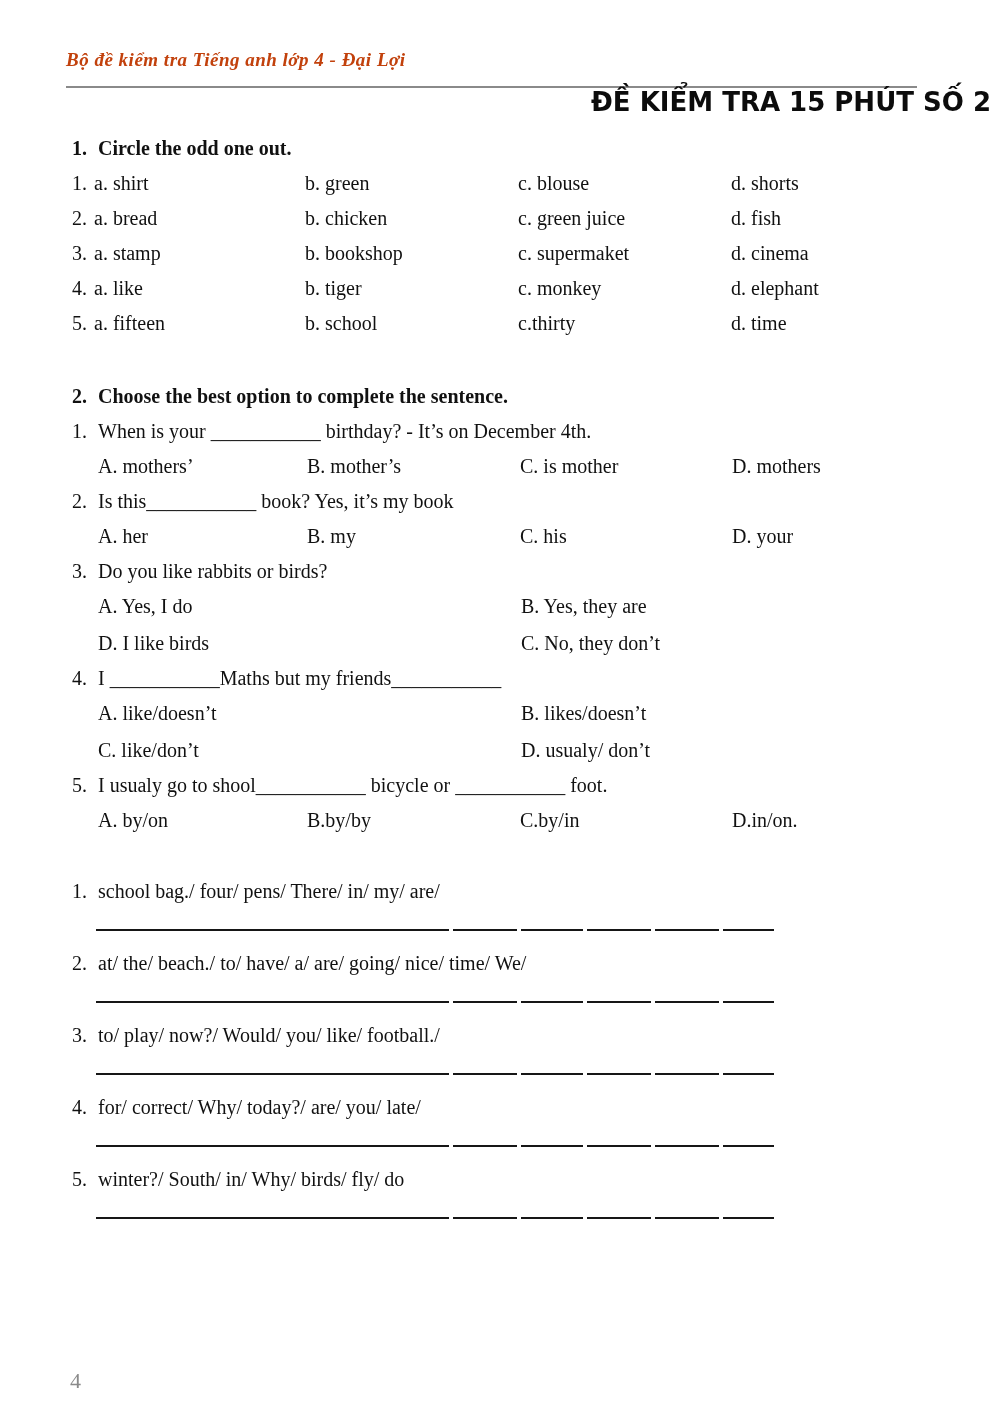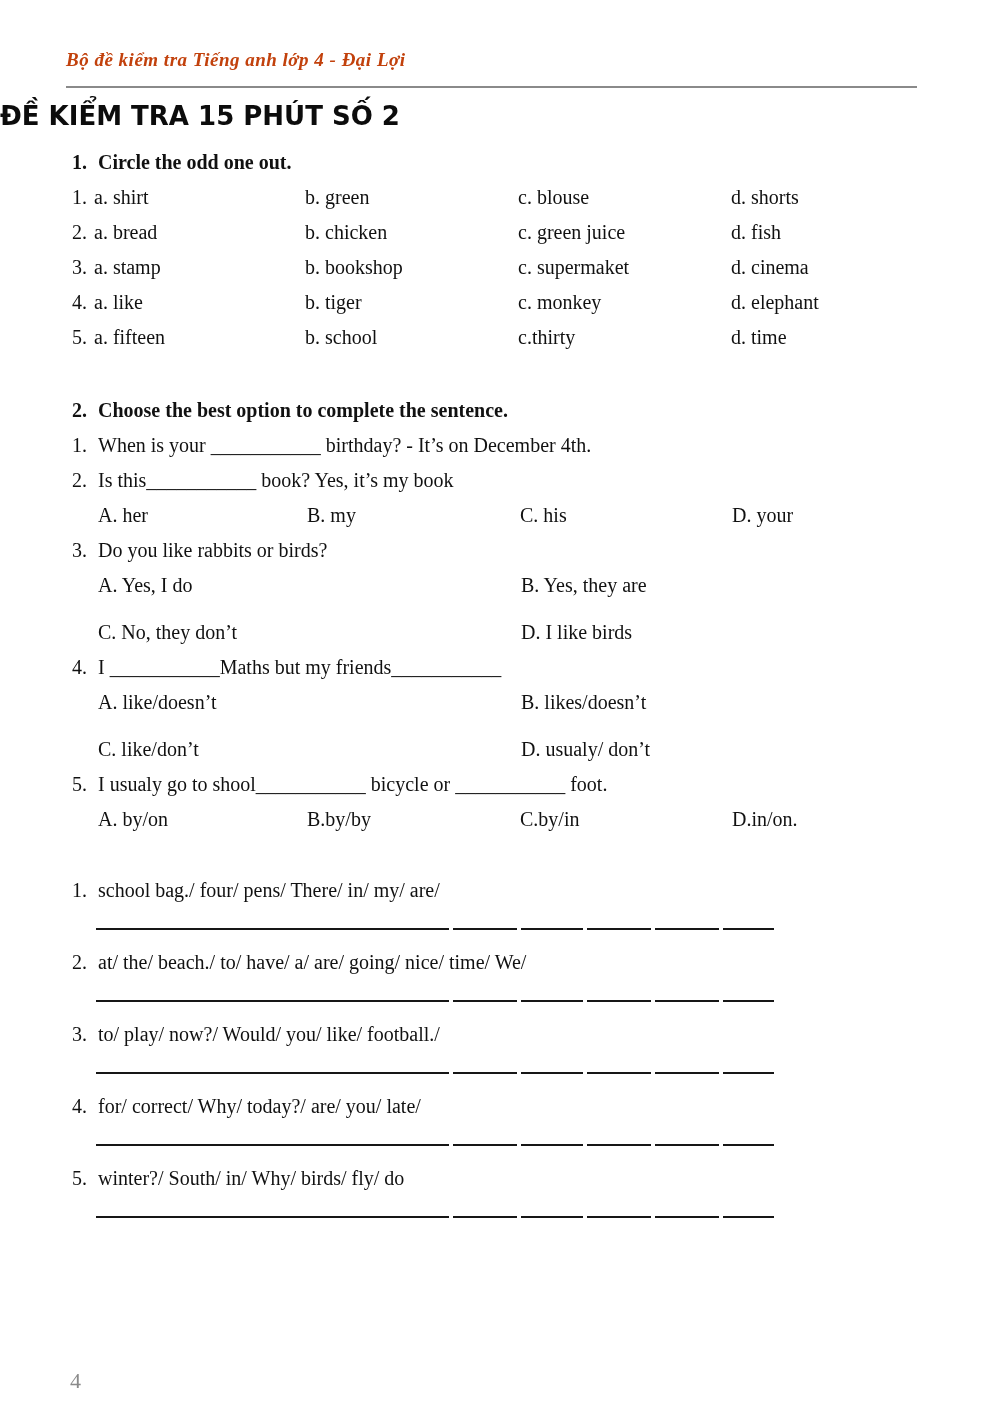--- a/index.html
+++ b/index.html
@@ -24,22 +24,22 @@
   }
   .header-rule {
     margin: 5px 0 0 66px;
     width: 851px;
     height: 2px;
     background: #8a8a8a;
   }
 
   
   .title {
-    margin-top: 14px;
-    text-align: left;
+    margin-top: 0;
+    text-align: right;
     font-family: "DejaVu Sans", sans-serif;
     font-weight: 700;
     font-size: 26px;
     line-height: 28px;
     color: #0c0c0c;
   }
 
   
   .q-line { margin: 0 0 12px 72px; line-height: 23px; white-space: nowrap; }
   .qnum { display: inline-block; width: 26px; }
@@ -65,21 +65,21 @@
     display: grid;
     grid-template-columns: 209px 213px 212px auto;
     line-height: 23px;
     white-space: nowrap;
   }
   .opt2 {
     margin: 0 0 12px 98px;
     display: grid;
     grid-template-columns: 423px auto;
     grid-auto-rows: 23px;
-    row-gap: 24px;
+    row-gap: 14px;
     line-height: 23px;
     white-space: nowrap;
     margin-bottom: 12px;
   }
 
   
   .s3 { margin-top: 48px; }
   .s3 .first-q { margin-top: 11px; }
   .s3-item .q-line { margin-bottom: 0; }
   .answer-line {
@@ -154,39 +154,45 @@
   </div>
 
   <div class="s2">
     <div class="q-line sec-heading">
       <span class="qnum">2.</span><span>Choose the best option to complete the sentence.</span>
     </div>
 
     <div class="q-line first-q">
       <span class="qnum">1.</span><span>When is your ___________ birthday? - It’s on December 4th.</span>
     </div>
+    <div class="opt4">
+      <span>A. mothers’</span>
+      <span>B. mother’s</span>
+      <span>C. is mother</span>
+      <span>D. mothers</span>
+    </div>
 
     <div class="q-line">
       <span class="qnum">2.</span><span>Is this___________ book? Yes, it’s my book</span>
     </div>
     <div class="opt4">
       <span>A. her</span>
       <span>B. my</span>
       <span>C. his</span>
       <span>D. your</span>
     </div>
 
     <div class="q-line">
       <span class="qnum">3.</span><span>Do you like rabbits or birds?</span>
     </div>
     <div class="opt2">
       <span>A. Yes, I do</span>
       <span>B. Yes, they are</span>
+      <span>D. I like birds</span>
       <span>C. No, they don’t</span>
-      <span>D. I like birds</span>
     </div>
 
     <div class="q-line">
       <span class="qnum">4.</span><span>I ___________Maths but my friends___________</span>
     </div>
     <div class="opt2">
       <span>A. like/doesn’t</span>
       <span>B. likes/doesn’t</span>
       <span>C. like/don’t</span>
       <span>D. usualy/ don’t</span>

